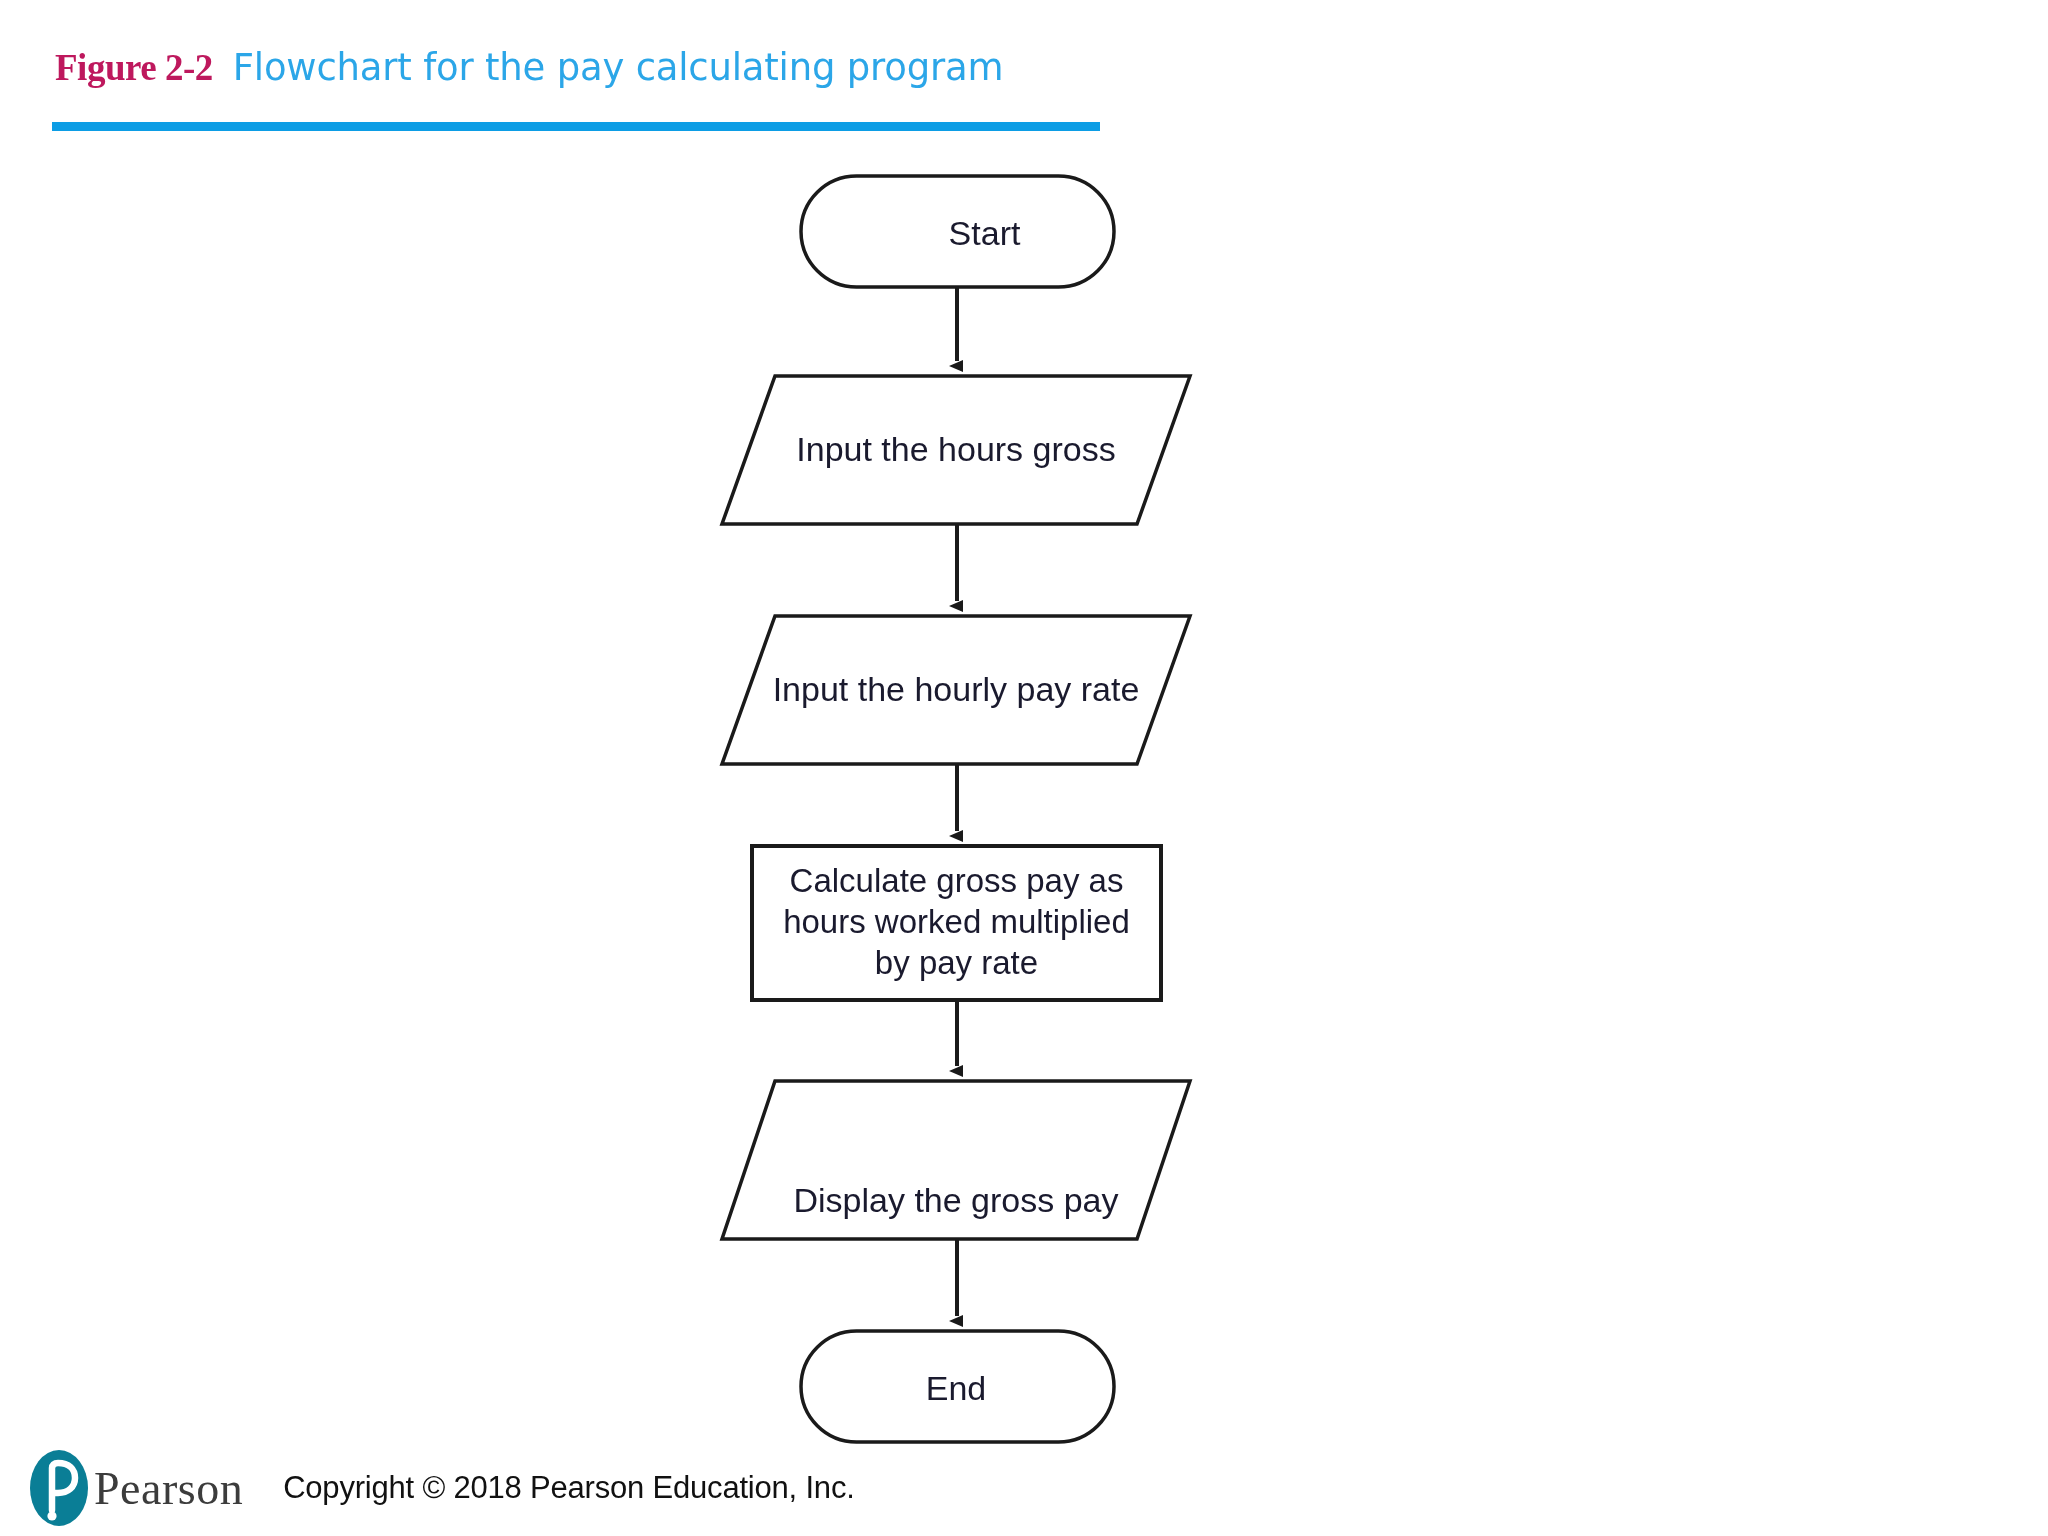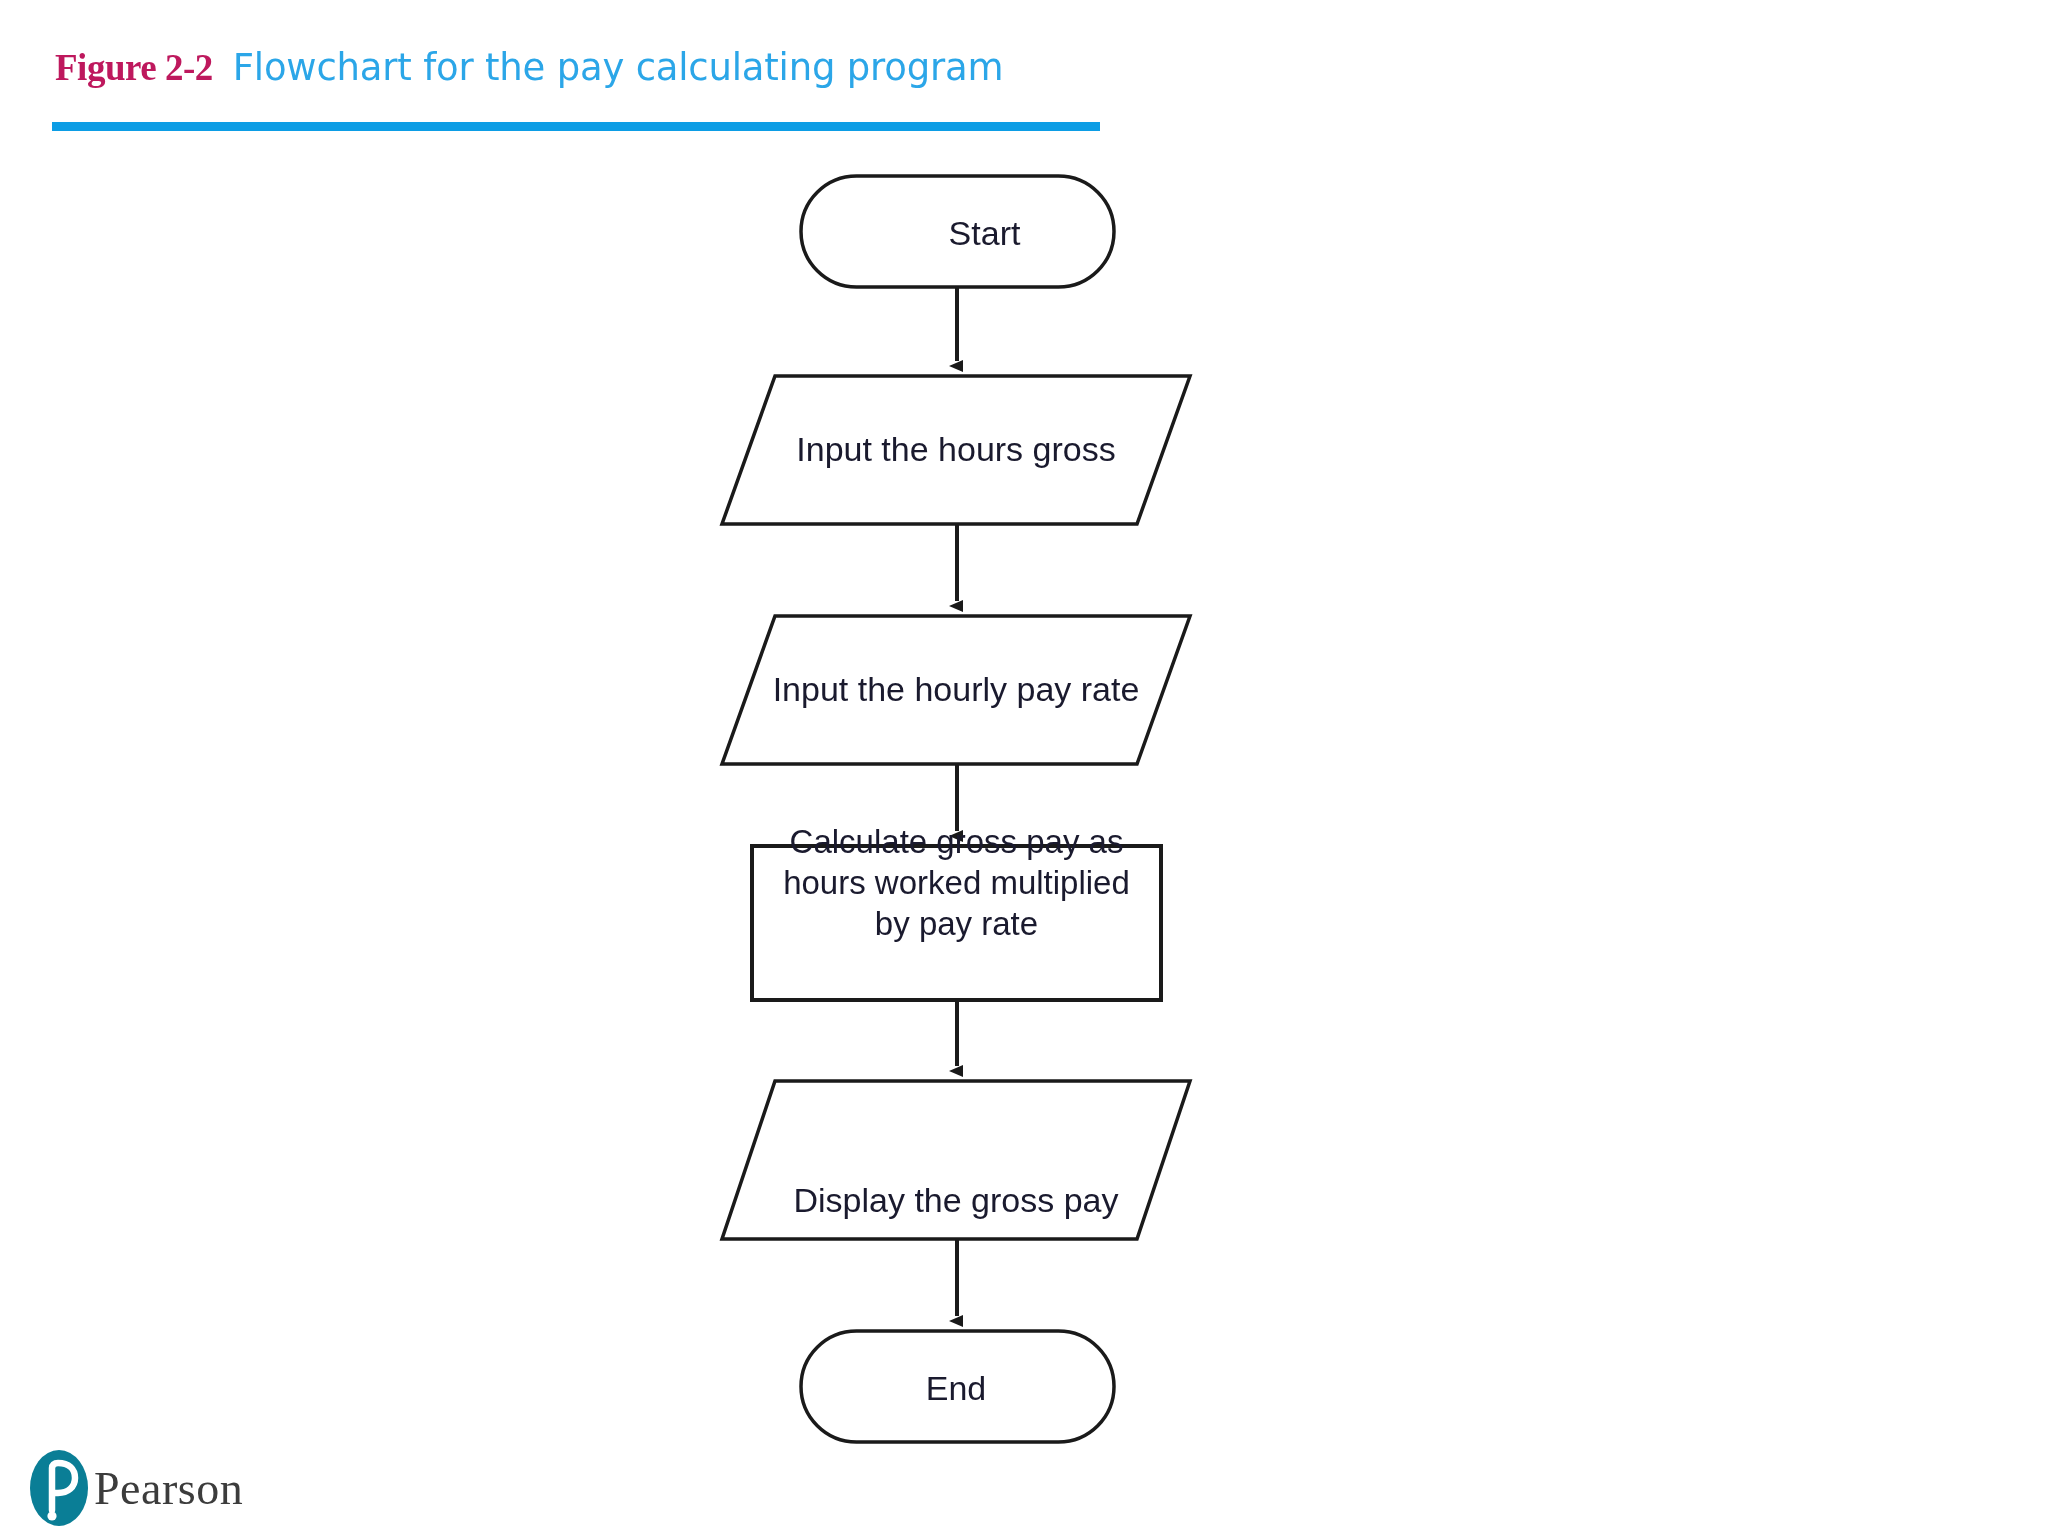--- a/index.html
+++ b/index.html
@@ -134,30 +134,31 @@
 
   <rect x="801" y="1331" width="313" height="111" rx="55.5" ry="55.5" fill="#ffffff" stroke="#1a1a1a" stroke-width="3.5"></rect>
 </svg>
 
 <div class="node-label" style="left:801px; top:212px; width:313px;padding-left:27px;">Start</div>
 
 <div class="node-label" style="left:722px; top:428px; width:468px;">Input the hours gross</div>
 
 <div class="node-label" style="left:722px; top:668px; width:468px;">Input the hourly pay rate</div>
 
-<div class="node-label small" style="left:752px; top:821px; width:409px;">Calculate gross pay as
+<div class="node-label small" style="left:752px; top:860px; width:409px;">Calculate gross pay as
 hours worked multiplied
 by pay rate</div>
 
 <div class="node-label" style="left:722px; top:1179px; width:468px;">Display the gross pay</div>
 
 <div class="node-label" style="left:801px; top:1367px; width:310px;">End</div>
 
 <div id="footer">
   <div id="pearson-logo">
     <svg width="62" height="80" viewBox="0 0 62 80">
       <ellipse cx="31" cy="40" rx="29" ry="38" fill="#0A7E96"></ellipse>
       <path d="M24 62 L24 20 C24 17 26 15 30 15 C41 15 47 21 47 30 C47 39 40 45 30 45 L27 45" fill="none" stroke="#ffffff" stroke-width="6.5" stroke-linecap="round"></path>
       <circle cx="24" cy="68" r="4.6" fill="#ffffff"></circle>
     </svg>
     <span id="pearson-wordmark">Pearson</span>
   </div>
+  <span id="copyright-text">Copyright © 2018 Pearson Education, Inc.</span>
 </div>
 
 </body></html>

